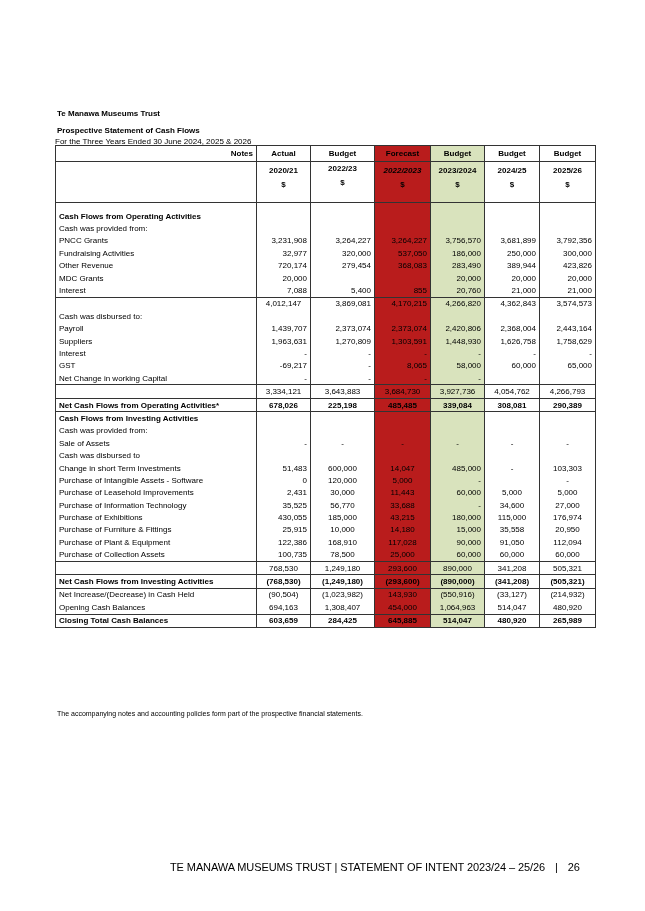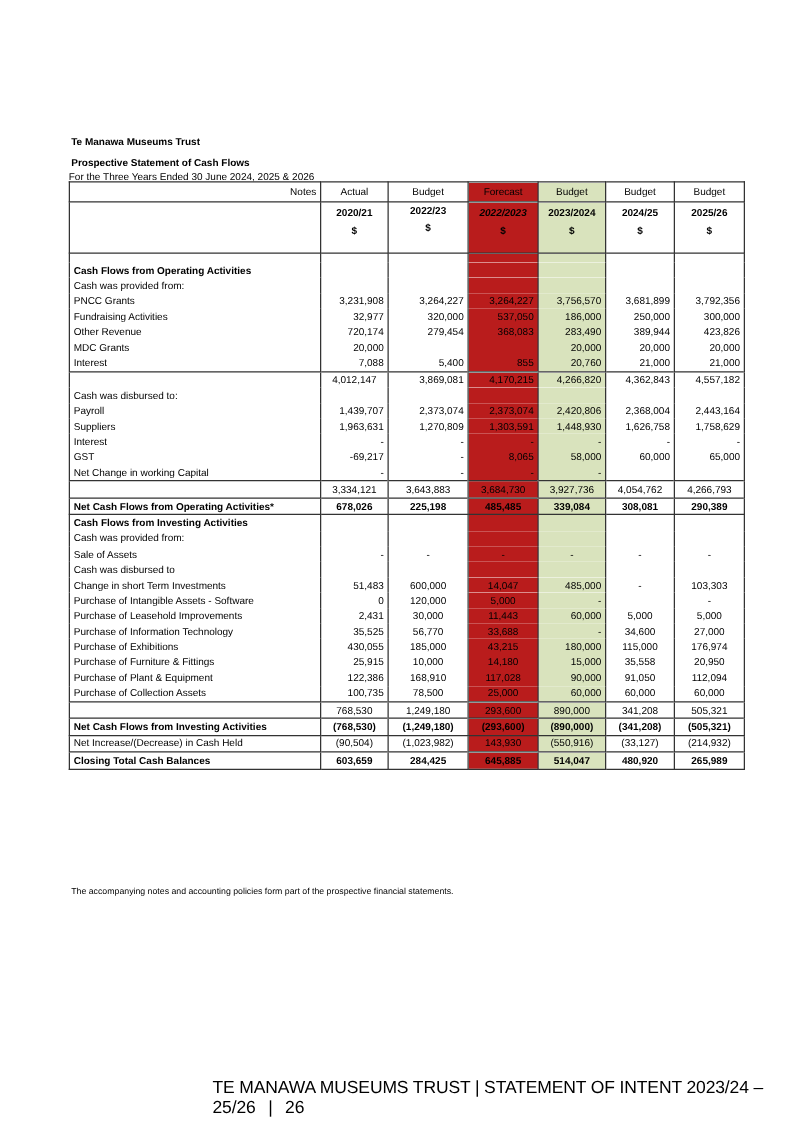--- a/index.html
+++ b/index.html
@@ -10,31 +10,31 @@
   #t2 { top: 126px; }
   #t3 { top: 137px; text-align: right; }
   table.cf { position: absolute; left: 55px; top: 145px; border-collapse: collapse; table-layout: fixed; width: 540px; font-size: 8px; }
   table.cf td { padding: 0 3px; height: 12.4px; line-height: 11px; white-space: nowrap; border-left: 1px solid #333; border-right: 1px solid #333; overflow: hidden; }
   col.c0 { width: 201px; } col.c1 { width: 54px; } col.c2 { width: 64px; } col.c3 { width: 56px; }
   col.c4 { width: 54px; } col.c5 { width: 55px; } col.c6 { width: 56px; }
   td.num { text-align: right; }
   td.ctr { text-align: center; }
   td.fc { background: #b91c1c; }
   td.bg { background: #d9e3bd; }
-  tr.hdr1 td { height: 15px; font-weight: normal; text-align: center; border-top: 1.5px solid #333; border-bottom: 1.5px solid #333; margin-top: 14px; }
+  tr.hdr1 td { height: 15px; font-weight: bold; text-align: center; border-top: 1.5px solid #333; border-bottom: 1.5px solid #333; margin-top: 14px; }
   tr.hdr1 td.notes { text-align: right; }
   tr.hdr2 td { height: 38px; vertical-align: top; font-weight: bold; text-align: center; padding-top: 2px; border-bottom: 1.5px solid #333; line-height: 14px; }
   tr.hdr2 td.it { font-style: italic; margin-top: 40px; }
   tr.spacer td { height: 7px; }
   tr.bold td { font-weight: bold; }
   tr.tot td { border-top: 1.5px solid #333; }
   tr.sect td { border-top: 1.5px solid #333; border-bottom: 1.5px solid #333; font-weight: bold; }
   tr.closing td { border-top: 1.5px solid #333; border-bottom: 1.5px solid #333; font-weight: bold; }
   .note { position: absolute; left: 57px; top: 710px; font-size: 7px; }
-  .footer { position: absolute; left: 170px; top: 861px; font-size: 14px; letter-spacing: -0.1px; }
+  .footer { position: absolute; left: 170px; top: 861px; font-size: 11px; letter-spacing: -0.1px; }
   .footer .sep { display: inline-block; margin: 0 10px; }
 </style>
 </head>
 <body>
 
 <div id="t1" class="title">Te Manawa Museums Trust</div>
 <div id="t2" class="title">Prospective Statement of Cash Flows</div>
 <div id="t3" class="subtitle">For the Three Years Ended 30 June 2024, 2025 &amp; 2026</div>
 
 <table class="cf">
@@ -138,21 +138,21 @@
         <td class="num">21,000</td>
         <td class="num">21,000</td>
       </tr>
       <tr class="tot">
         <td></td>
         <td class="ctr">4,012,147</td>
         <td class="num">3,869,081</td>
         <td class="fc num">4,170,215</td>
         <td class="bg num">4,266,820</td>
         <td class="num">4,362,843</td>
-        <td class="num">4,557,182</td>
+        <td class="num">3,574,573</td>
       </tr>
       <tr>
         <td>Cash was disbursed to:</td>
         <td></td>
         <td></td>
         <td class="fc"></td>
         <td class="bg"></td>
         <td></td>
         <td></td>
       </tr>
@@ -347,20 +347,29 @@
       </tr>
       <tr class="">
         <td>Net Increase/(Decrease) in Cash Held</td>
         <td class="ctr">(90,504)</td>
         <td class="ctr">(1,023,982)</td>
         <td class="fc ctr">143,930</td>
         <td class="bg ctr">(550,916)</td>
         <td class="ctr">(33,127)</td>
         <td class="ctr">(214,932)</td>
       </tr>
+      <tr class="">
+        <td>Opening Cash Balances</td>
+        <td class="ctr">694,163</td>
+        <td class="ctr">1,308,407</td>
+        <td class="fc ctr">454,000</td>
+        <td class="bg ctr">1,064,963</td>
+        <td class="ctr">514,047</td>
+        <td class="ctr">480,920</td>
+      </tr>
       <tr class="closing">
         <td>Closing Total Cash Balances</td>
         <td class="ctr">603,659</td>
         <td class="ctr">284,425</td>
         <td class="fc ctr">645,885</td>
         <td class="bg ctr">514,047</td>
         <td class="ctr">480,920</td>
         <td class="ctr">265,989</td>
       </tr>
     </tbody>

